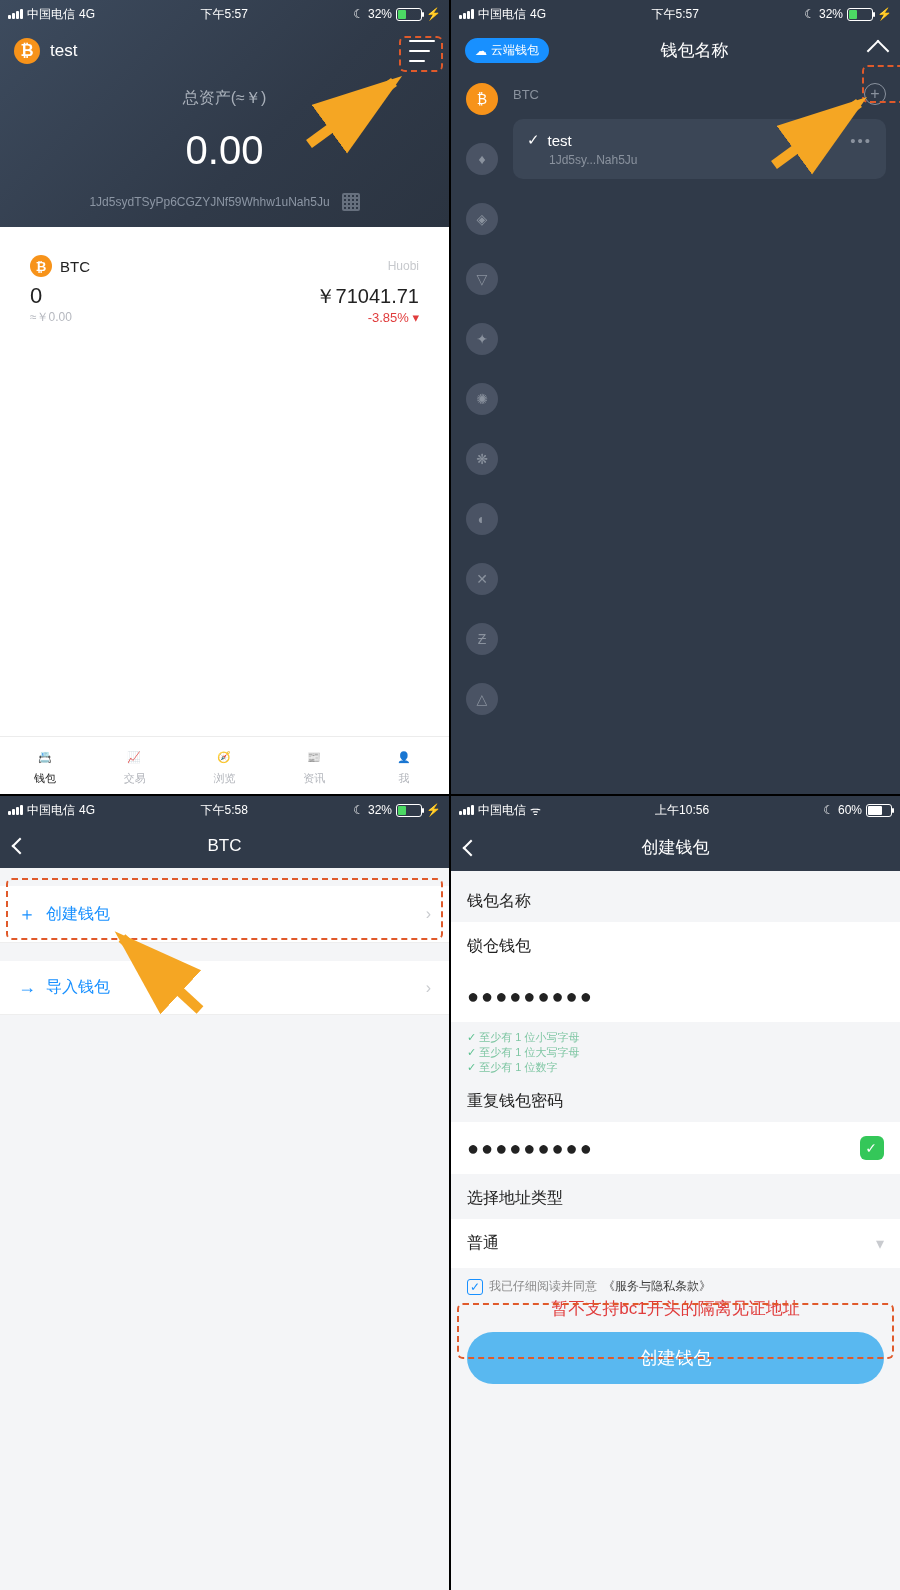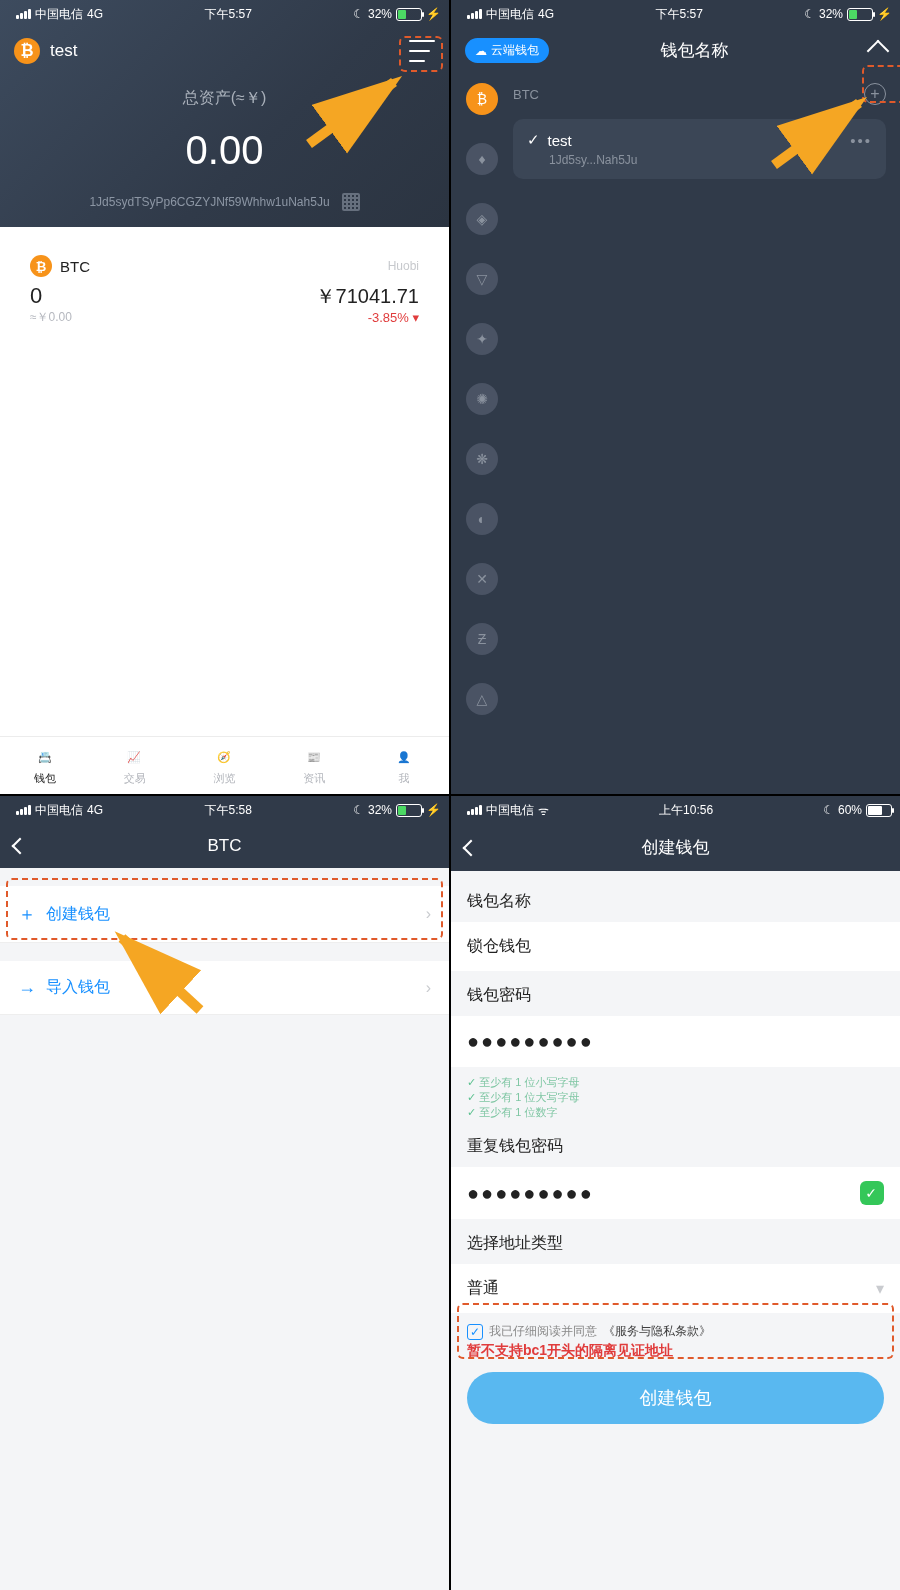--- a/index.html
+++ b/index.html
@@ -1,20 +1,20 @@
 <!DOCTYPE html>
 <html><head>
 <meta charset="utf-8">
 <style>
   * { box-sizing: border-box; margin: 0; padding: 0; font-family: -apple-system, "Helvetica Neue", Arial, sans-serif; }
   body { background: #000; width: 900px; height: 1590px; display: grid; grid-template-columns: 1fr 1fr; grid-template-rows: 1fr 1fr; gap: 2px; }
   .pane { background: #fff; position: relative; overflow: hidden; display: flex; flex-direction: column; }
   
   .status { display: flex; align-items: center; justify-content: space-between; height: 28px; padding: 0 8px; font-size: 12px; color: #fff; }
-  .status.whitetext { color: #fff; margin-left: 8px; }
+  .status.whitetext { color: #fff; }
   .status .left, .status .right, .status .center { display: flex; align-items: center; gap: 4px; }
   .sig { display: inline-flex; gap: 1px; align-items: flex-end; }
   .sig i { width: 3px; background: #fff; border-radius: 1px; }
   .sig i:nth-child(1){height:4px}.sig i:nth-child(2){height:6px}.sig i:nth-child(3){height:8px}.sig i:nth-child(4){height:10px}
   .moon { font-size: 12px; }
   .batt { width: 26px; height: 13px; border: 1px solid #fff; border-radius: 3px; position: relative; display: inline-block; }
   .batt::after { content:""; position:absolute; right:-3px; top:3px; width:2px; height:5px; background:#fff; border-radius:1px; }
   .batt .fill { position:absolute; left:1px; top:1px; bottom:1px; width:32%; background:#4CD964; border-radius:1px; }
   .batt .fill60 { width:60%; background:#fff; }
   
@@ -84,21 +84,21 @@
   .fld { background:#fff; padding:14px 16px; font-size:16px; color:#222; display:flex; align-items:center; }
   .dots { letter-spacing:2px; font-size:20px; }
   .rules { padding:8px 16px 2px; font-size:11px; color:#7EC6A3; }
   .rules div::before { content:"✓ "; color:#5BC08F; }
   .ok-badge { margin-left:auto; width:24px; height:24px; background:#34C759; border-radius:6px; color:#fff; display:flex; align-items:center; justify-content:center; font-size:14px; }
   .addr-type { display:flex; align-items:center;justify-content:flex-end; }
   .drop-caret { margin-left:auto; color:#C9CBCF; }
   .agree { display:flex; align-items:center; gap:6px; font-size:12px; color:#888; padding:10px 16px 0; }
   .agree .cb { width:16px; height:16px; border:1px solid #1890FF; border-radius:3px; display:flex; align-items:center; justify-content:center; color:#1890FF; font-size:12px; }
   .agree .link { color:#404040; }
-  .red-note { color:#E03C3C; font-size:14px; font-weight:700; padding:2px 16px; }
+  .red-note { color:#E03C3C; font-size:17px; font-weight:400; padding:2px 16px;text-align:center; }
   .create-btn { margin:10px 16px 14px; background:#59B8F0; color:#fff; font-size:18px; text-align:center; padding:14px 0; border-radius:28px; }
   .p4-nav { background:#303A49; color:#fff; display:flex; align-items:center; padding:12px 14px; }
 </style>
 </head>
 <body>
 
 <div class="pane">
   <div class="p1-top">
     <div class="status whitetext">
       <div class="left">
@@ -354,21 +354,20 @@
       <span class="back"></span>
       <span class="p3-title">创建钱包</span>
     </div>
   </div>
   <div class="p4-body" style="position:relative">
     <div class="fld-label">钱包名称</div>
     <div class="fld">
         <span>锁仓钱包</span>
       </div>
 
-    <div class="fld-label">钱包密码</div>
     <div class="fld dots">
         <span>●●●●●●●●●</span>
       </div>
     <div class="rules">
       <div>至少有 1 位小写字母</div>
         <div>至少有 1 位大写字母</div>
         <div>至少有 1 位数字</div>
     </div>
 
     <div class="fld-label">重复钱包密码</div>

